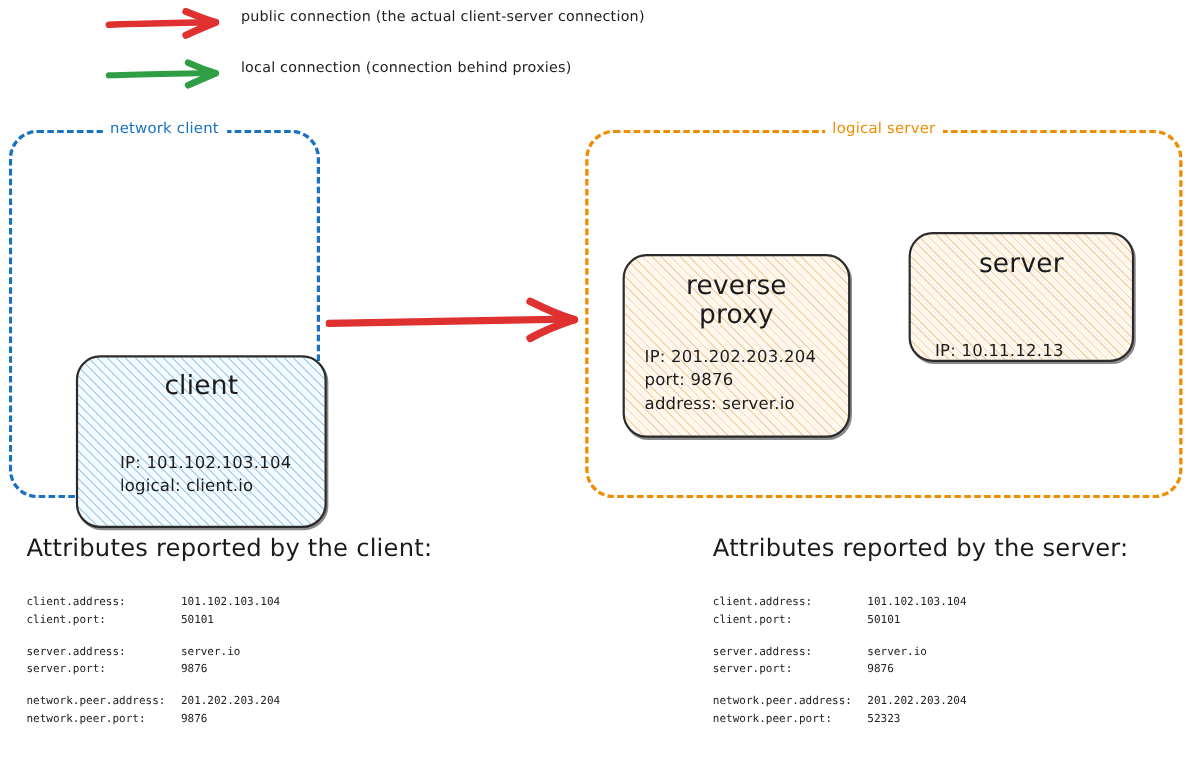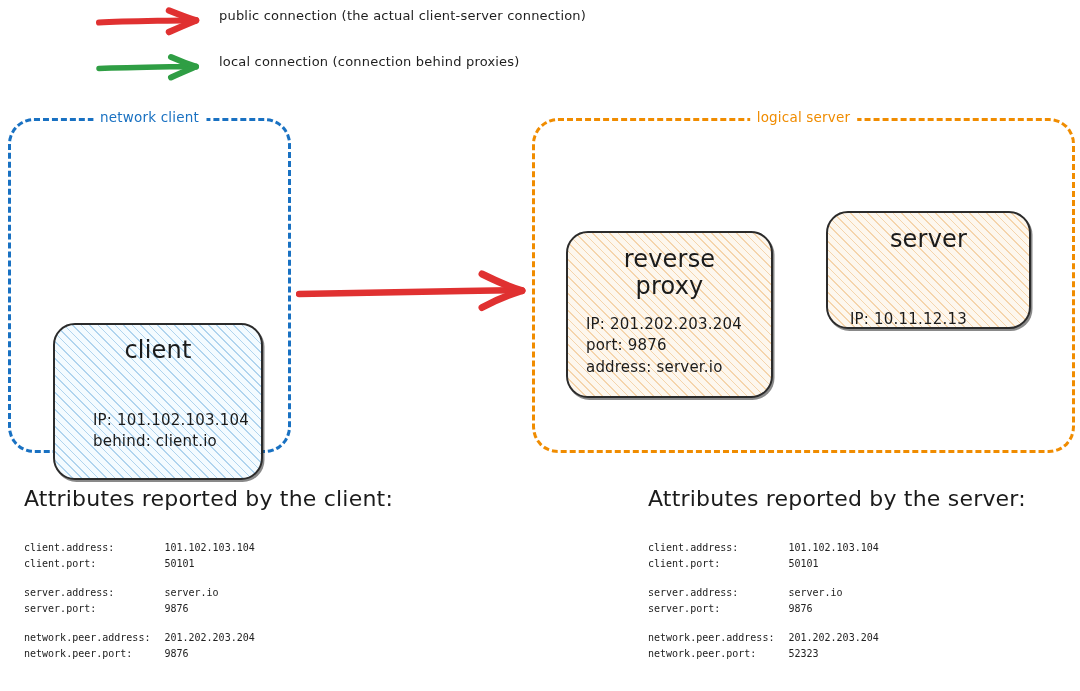--- a/index.html
+++ b/index.html
@@ -105,21 +105,21 @@
     white-space: pre-line;
   }
   .node-lines {
     position: absolute;
     font-size: 15px;
     color: #1b1b1b;
     line-height: 1.42;
   }
   .node-lines div { white-space: nowrap; }
 
-  #node-client { left: 42px; top: 202px; width: 210px; height: 157px; }
+  #node-client { left: 58px; top: 202px; width: 228px; height: 157px; }
   #node-client .node-title { top: 12px; }
   #node-client .node-lines { left: 38px; top: 85px; }
 
   #node-reverse-proxy { left: 566px; top: 211px; width: 207px; height: 167px; margin-top: 20px; }
   #node-reverse-proxy .node-title { top: 13px; }
   #node-reverse-proxy .node-lines { left: 18px; top: 81px; }
 
   #node-server { left: 826px; top: 211px; width: 205px; height: 118px; }
   #node-server .node-title { top: 13px; }
   #node-server .node-lines { left: 22px; top: 96px; }
@@ -180,21 +180,21 @@
 
 </div>
 
 <div class="abs logical" id="logical-client">
   <span class="logical-label hand">network client</span>
 
   <div class="node node-blue" id="node-client">
     <div class="node-title hand">client</div>
     <div class="node-lines hand">
       <div>IP: 101.102.103.104</div>
-      <div>behind: client.io</div>
+      <div>logical: client.io</div>
     </div>
   </div>
 </div>
 
 <div class="abs" id="main-arrow">
   <svg width="234" height="50" viewBox="0 0 234 50">
     <path d="M3 26 C60 24.6, 140 23.6, 214 22.2" stroke="#e03131" stroke-width="6.5" fill="none" stroke-linecap="round"></path>
     <path d="M186 6 C198 12, 211 18, 226 22.6" stroke="#e03131" stroke-width="7" fill="none" stroke-linecap="round"></path>
     <path d="M226 22.6 C211 27.5, 198 33, 186 39.5" stroke="#e03131" stroke-width="7" fill="none" stroke-linecap="round"></path>
   </svg>

